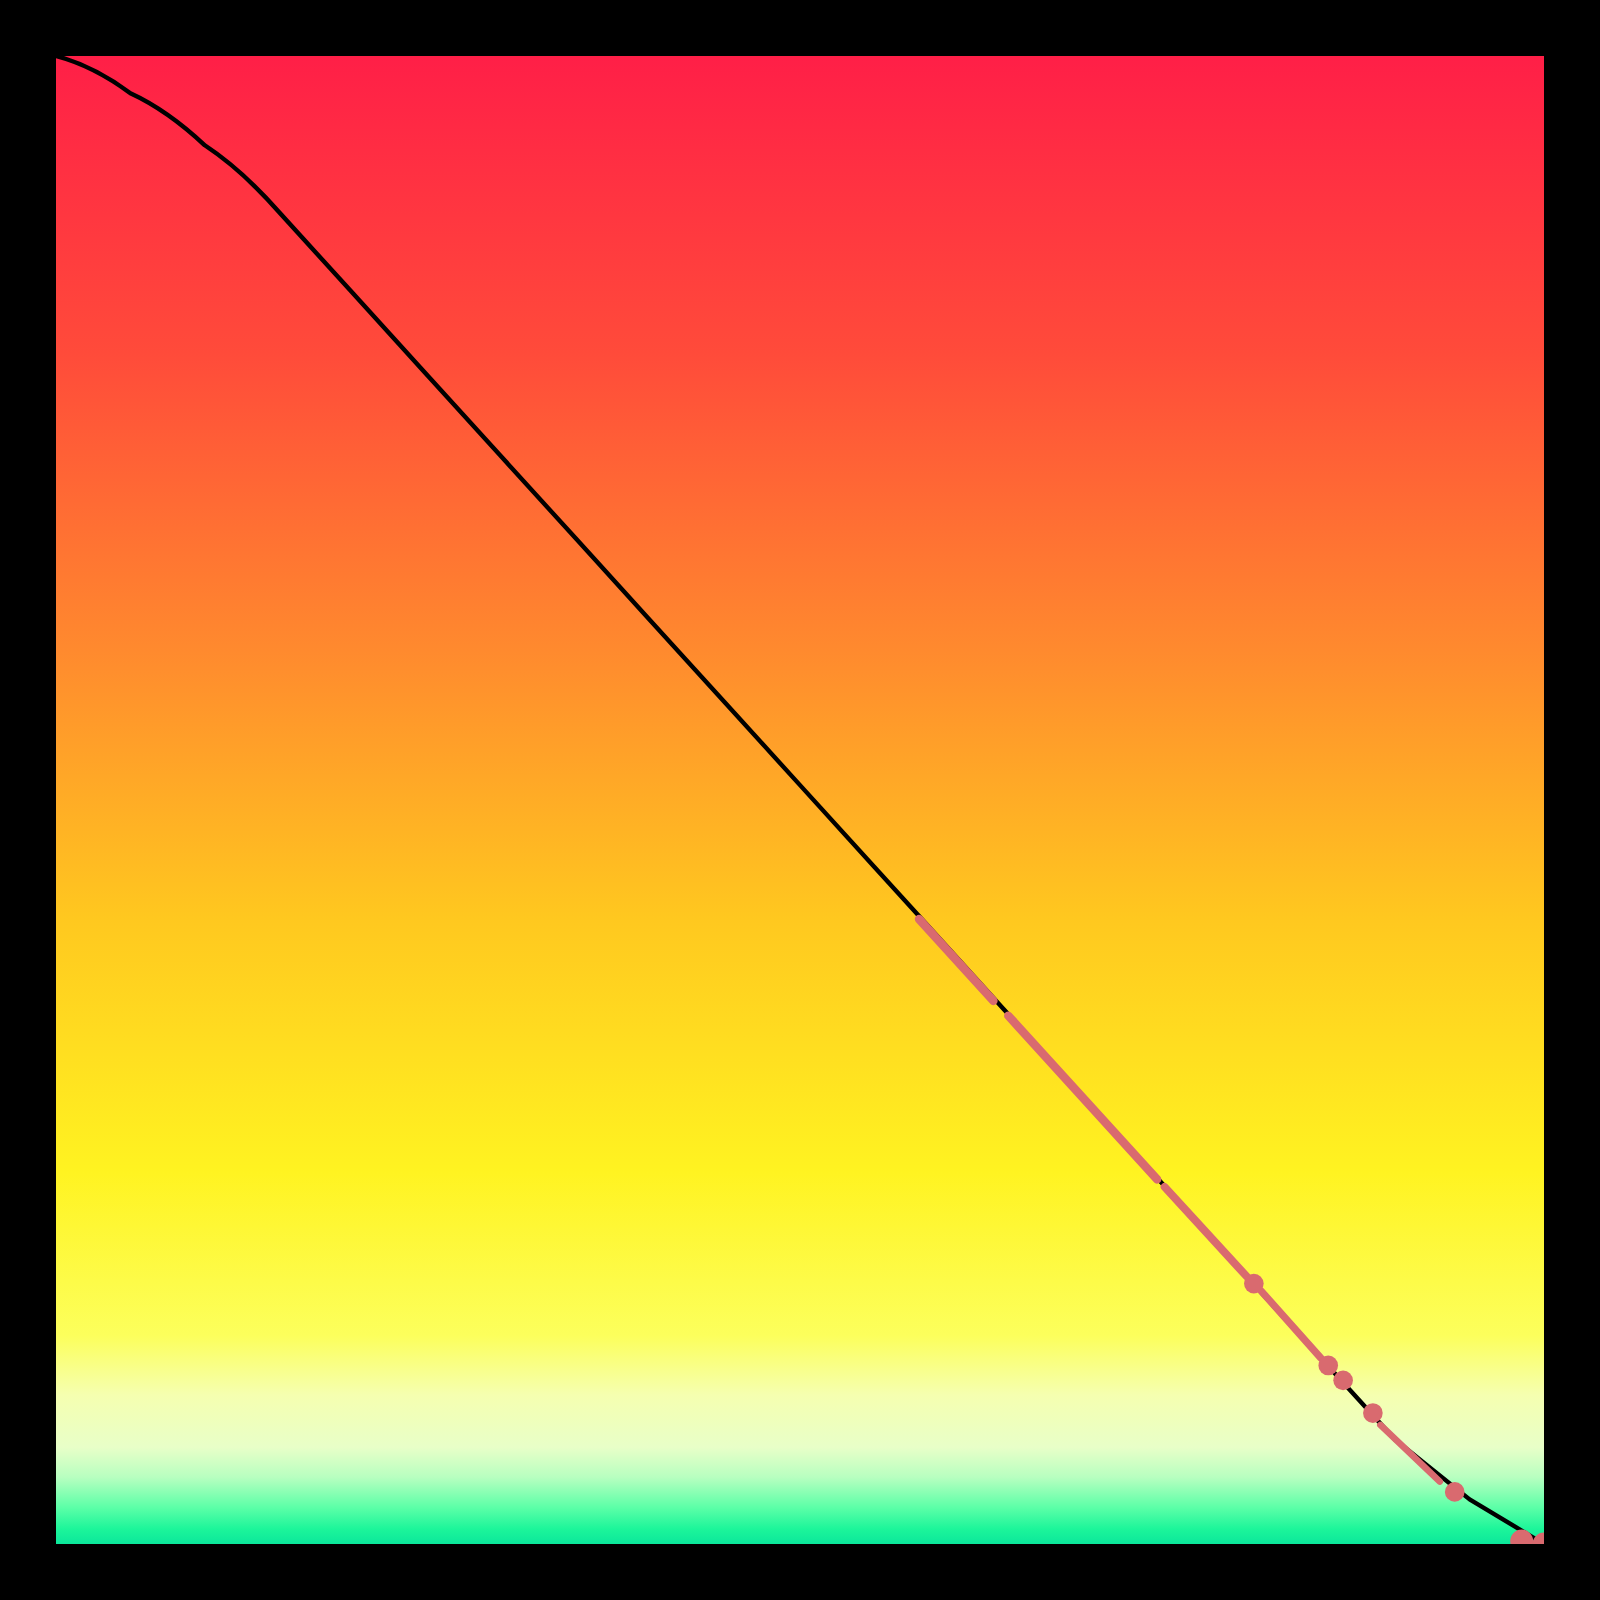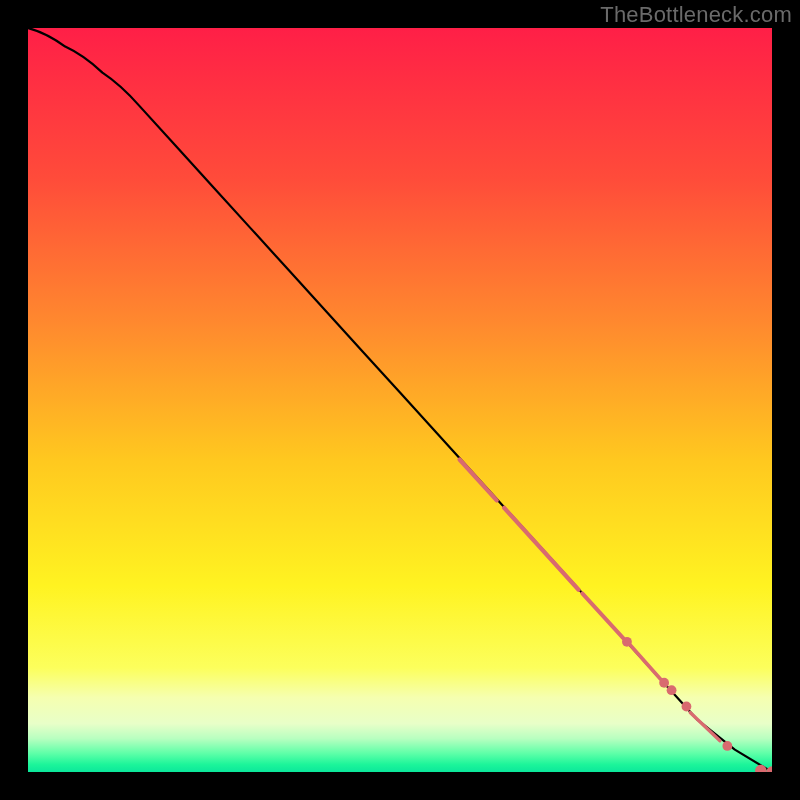--- a/index.html
+++ b/index.html
@@ -33,21 +33,20 @@
     top: 28px;
     width: 744px;
     height: 744px;
   }
   svg { display: block; }
 </style>
 </head>
 <body>
 
 <div class="stage">
-  <div class="watermark">TheBottleneck.com</div>
 
   <div class="plot-wrap">
     <svg id="plot-svg" width="744" height="744" viewBox="0 0 744 744">
         <defs>
           <linearGradient id="bg-grad" x1="0" y1="0" x2="0" y2="1">
             <stop offset="0%" stop-color="#ff1f47"></stop>
             <stop offset="20%" stop-color="#ff4b3a"></stop>
             <stop offset="40%" stop-color="#ff8a2e"></stop>
             <stop offset="57.99999999999999%" stop-color="#ffc81f"></stop>
             <stop offset="75%" stop-color="#fff321"></stop>

